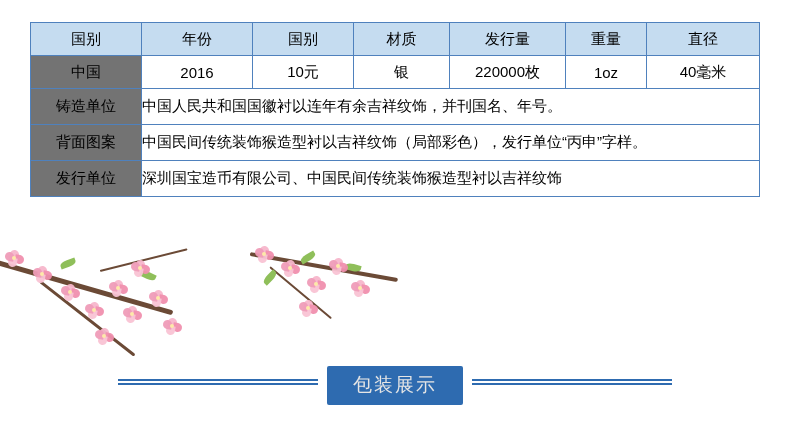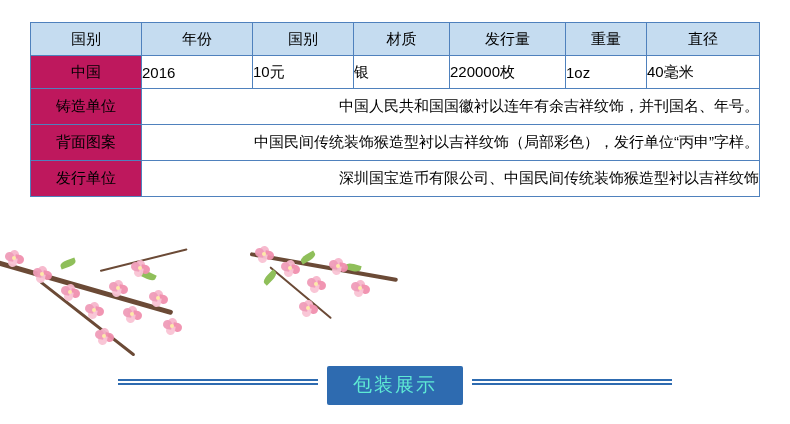--- a/index.html
+++ b/index.html
@@ -40,33 +40,34 @@
     vertical-align: middle;
   }
   .hdr-cell {
     background: #c5dcf0;
     text-align: center;
     font-weight: bold;
     font-size: 16px;
     height: 34px;
   }
   .label-cell {
-    background: #be185d;
+    background: #737373;
     text-align: center;
     font-weight: bold;
     font-size: 15px;
     width: 110px;
   }
   .val-cell {
     background: #ffffff;
+    text-align: center;
     font-size: 14px;
   }
   .text-cell {
     background: #ffffff;
-    text-align: right;
+    text-align: left;
     padding-left: 10px;
     font-size: 14px;
   }
   .row-h {
     height: 36px;
   }
 
   
   .blossom-layer {
     position: absolute;
@@ -135,21 +136,21 @@
     border-right: none;
   }
   .banner .line.left { left: 118px; width: 200px; }
   .banner .line.right { right: 118px; width: 200px; }
   .banner .chip {
     position: absolute;
     left: 50%;
     transform: translateX(-50%);
     top: 6px;
     background: #2e6bb0;
-    color: #5eead4;
+    color: #e5e5e5;
     font-size: 19px;
     letter-spacing: 2px;
     padding: 6px 26px 7px 26px;
     border-radius: 2px;
     white-space: nowrap;
   }
 </style>
 </head>
 <body>
 

